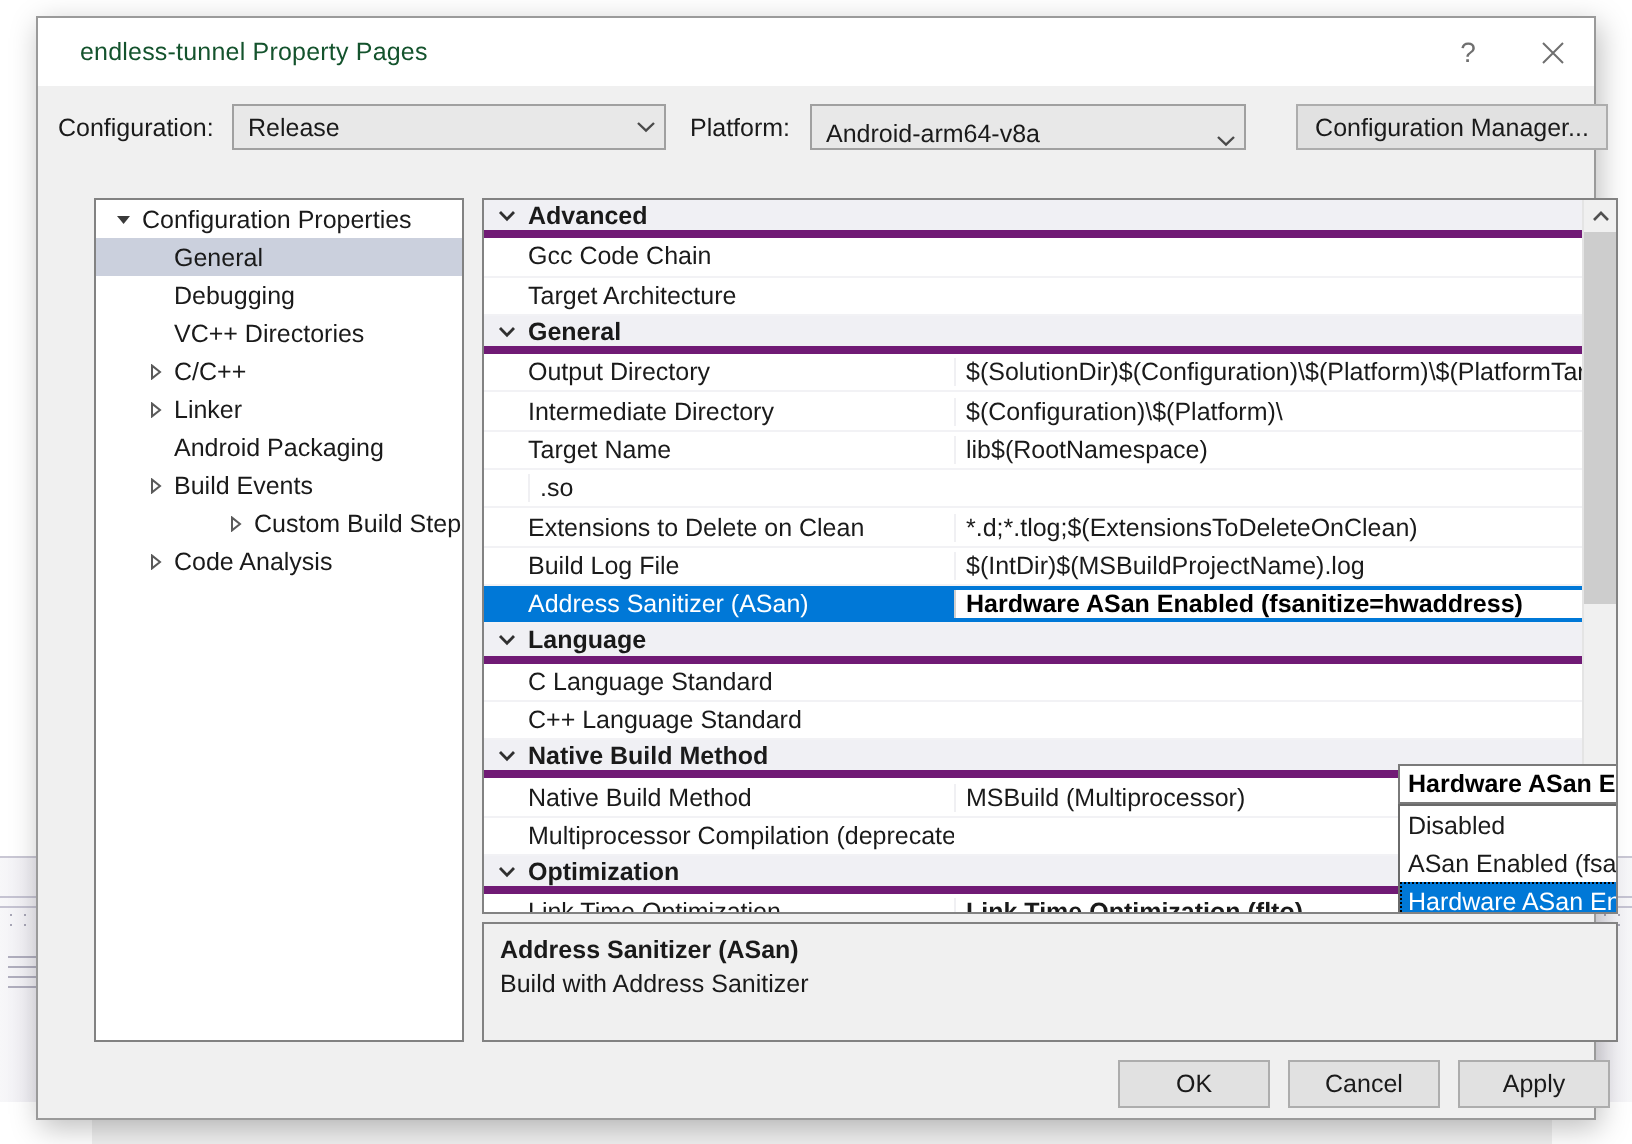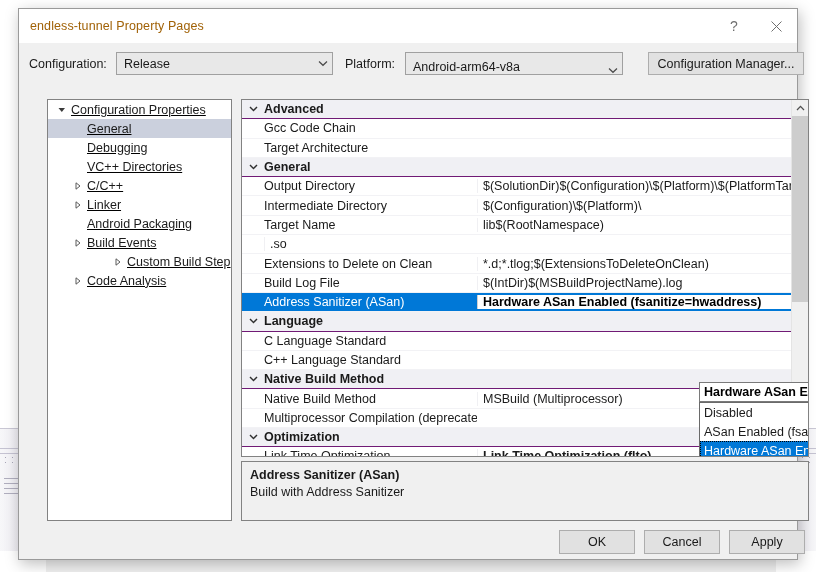--- a/index.html
+++ b/index.html
@@ -117,23 +117,23 @@
   }
 
   .titlebar {
     position: relative;
     height: 34px;
     background: #ffffff;
     display: flex;
     align-items: center;
   }
   .title-text {
-    margin-left: 11px;
-    font-size: 12.5px;
-    color: #a16207;
+    margin-left: 21px;
+    font-size: 12.5px;
+    color: #14532d;
     letter-spacing: .1px;
     text-align: right;
   }
   .title-btns {
     position: absolute;
     right: 0;
     top: 0;
     height: 34px;
     display: flex;
   }
@@ -200,21 +200,20 @@
   #tree {
     position: absolute;
     left: 28px;
     top: 90px;
     width: 185px;
     height: 422px;
     background: #ffffff;
     border: 1px solid #828282;
     box-sizing: border-box;
     overflow: hidden;
-    text-decoration: underline;
   }
   .tnode {
     height: 19px;
     display: flex;
     align-items: center;
     font-size: 12.5px;
     color: #1a1a1a;
     cursor: default;
     white-space: nowrap;
   }
@@ -253,21 +252,21 @@
     font-size: 12.5px;
     color: #1a1a1a;
     border-bottom: 1px solid #f2f2f5;
     box-sizing: border-box;
     cursor: default;
     white-space: nowrap;
   }
   .grow.cat {
     background: #f0f0f4;
     font-weight: bold;
-    border-bottom: 1px solid #701a75;
+    border-bottom: 4px solid #701a75;
   }
   .grow .chev {
     width: 22px;
     flex: 0 0 22px;
     display: flex;
     align-items: center;
     justify-content: center;
   }
   .grow .pname {
     width: 213px;

